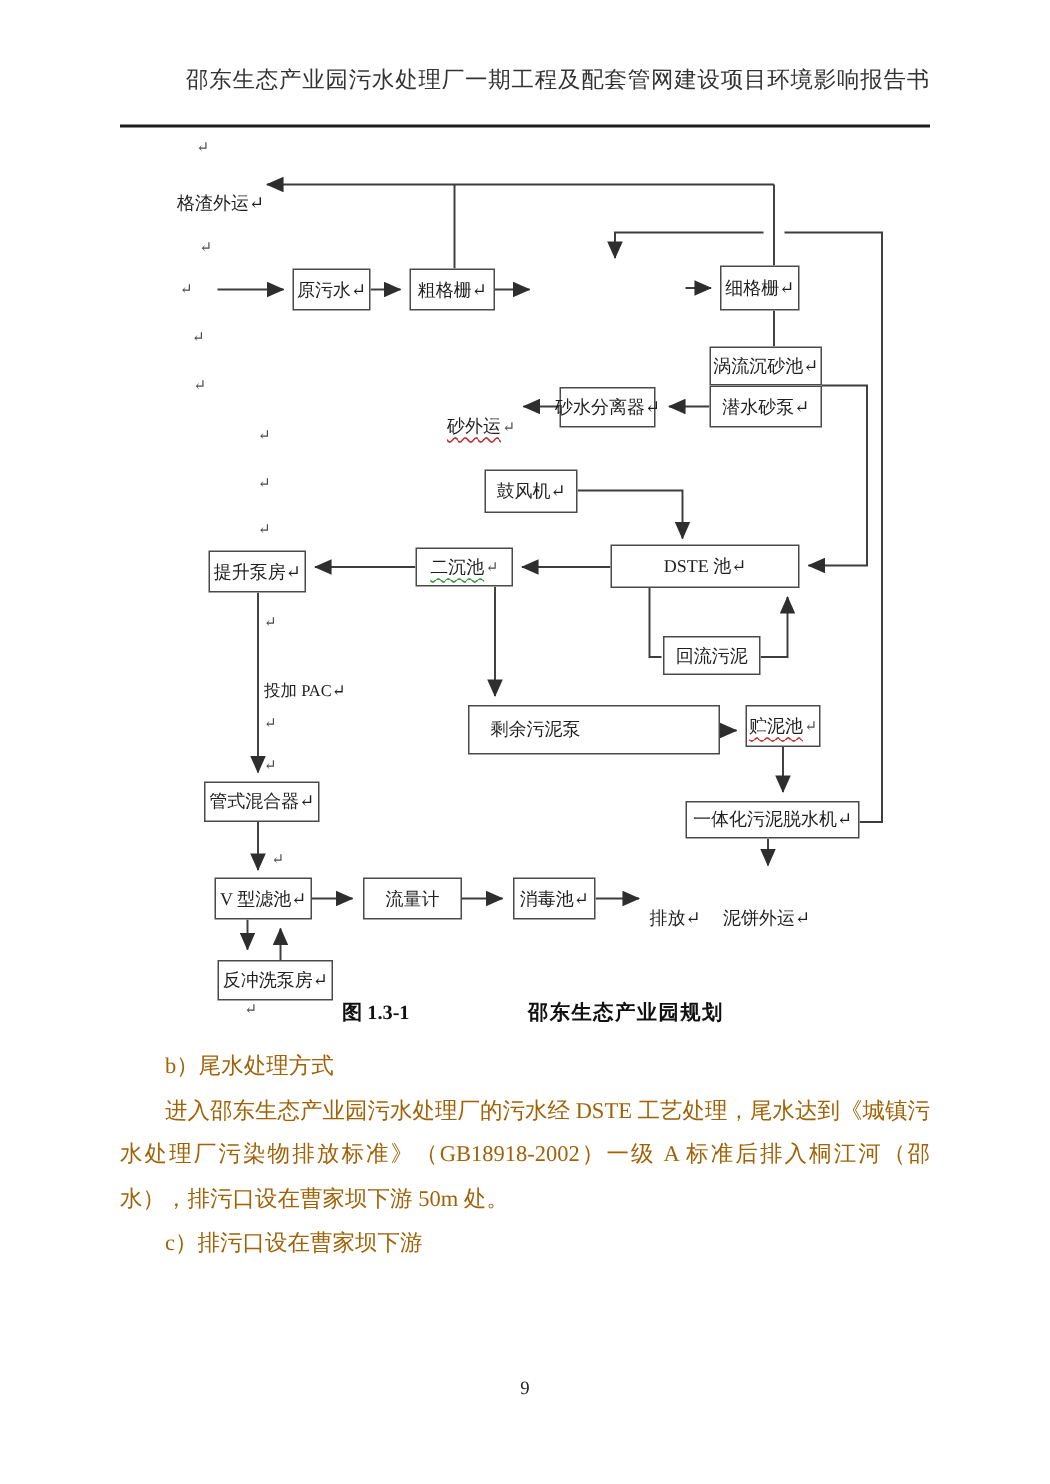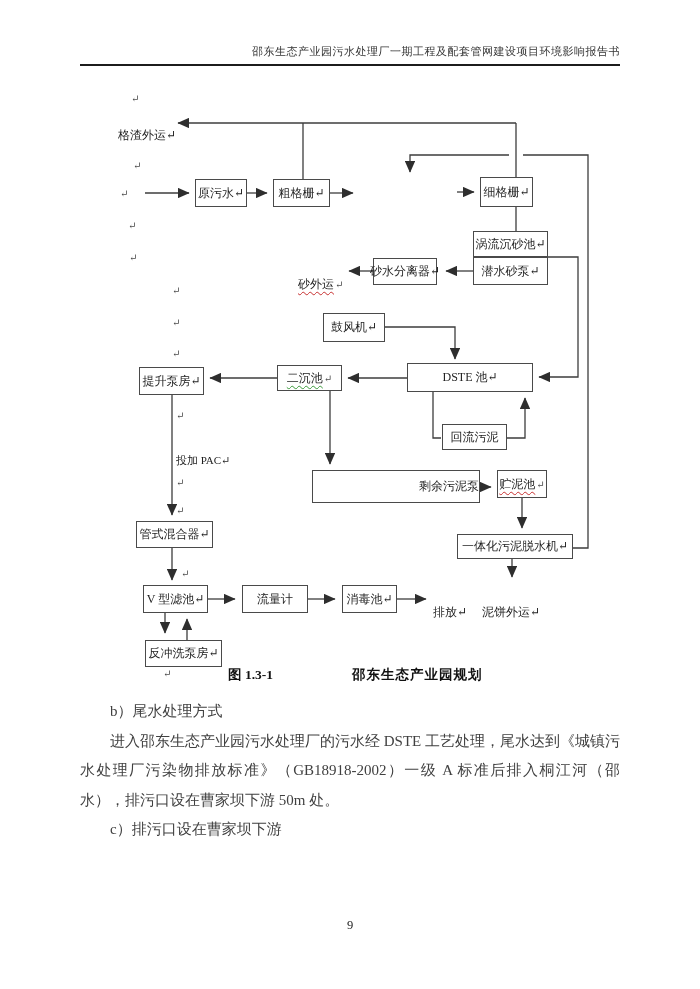--- a/index.html
+++ b/index.html
@@ -1,36 +1,36 @@
 <!DOCTYPE html>
 <html><head>
 <meta charset="utf-8">
 <style>
   html,body{margin:0;padding:0;background:#ffffff;}
   .page{position:relative;width:700px;height:989px;background:#fff;overflow:hidden;
         font-family:"Liberation Serif","DejaVu Serif",serif;color:#1f1f1f;}
   .doc-header{position:absolute;left:80px;top:44px;width:540px;text-align:right;
-        font-size:11px;letter-spacing:.5px;color:#333;border-bottom:2px solid #1c1c1c;padding-bottom:5px;}
+        font-size:15px;letter-spacing:.5px;color:#333;border-bottom:2px solid #1c1c1c;padding-bottom:20px;}
   .diagram{position:absolute;left:0;top:0;width:700px;height:700px;}
   .flow-svg{position:absolute;left:0;top:0;}
   .box{position:absolute;box-sizing:border-box;border:1px solid #4a4a4a;background:#fff;
         display:flex;align-items:center;justify-content:center;font-size:12px;color:#1f1f1f;
         white-space:nowrap;z-index:2;}
-  .box.left-align{justify-content:flex-end;padding-left:14px;}
+  .box.left-align{justify-content:flex-start;padding-left:14px;}
   .flabel{position:absolute;font-size:12px;color:#1f1f1f;white-space:nowrap;z-index:2;margin-top:12px;}
   .pilcrow{position:absolute;font-size:10px;color:#4d4d4d;z-index:1;}
   .pilcrow-inline{font-size:10px;color:#4d4d4d;margin-left:1px;}
   .wavy-green{text-decoration:underline;text-decoration-style:wavy;text-decoration-color:#3a9a3a;
         text-decoration-thickness:1px;text-underline-offset:3px;}
   .wavy-red{text-decoration:underline;text-decoration-style:wavy;text-decoration-color:#c73030;
         text-decoration-thickness:1px;text-underline-offset:3px;}
   .caption{position:absolute;top:666px;left:0;width:700px;font-weight:bold;font-size:13.5px;color:#111;}
   .caption .fig-no{position:absolute;left:228px;}
   .caption .fig-title{position:absolute;left:352px;letter-spacing:1px;}
-  .textblock{position:absolute;left:80px;top:697px;width:540px;font-size:15px;line-height:29.5px;color:#404040;}
+  .textblock{position:absolute;left:80px;top:697px;width:540px;font-size:15px;line-height:29.5px;color:#a16207;}
   .textblock p{margin:0;text-indent:2em;}
   .textblock p.para{text-align:justify;text-justify:inter-ideograph;}
   .page-number{position:absolute;top:918px;left:0;width:700px;text-align:center;font-size:12.5px;color:#222;}
 </style>
 </head>
 <body>
 
 <div class="page">
 
   <div class="doc-header">

